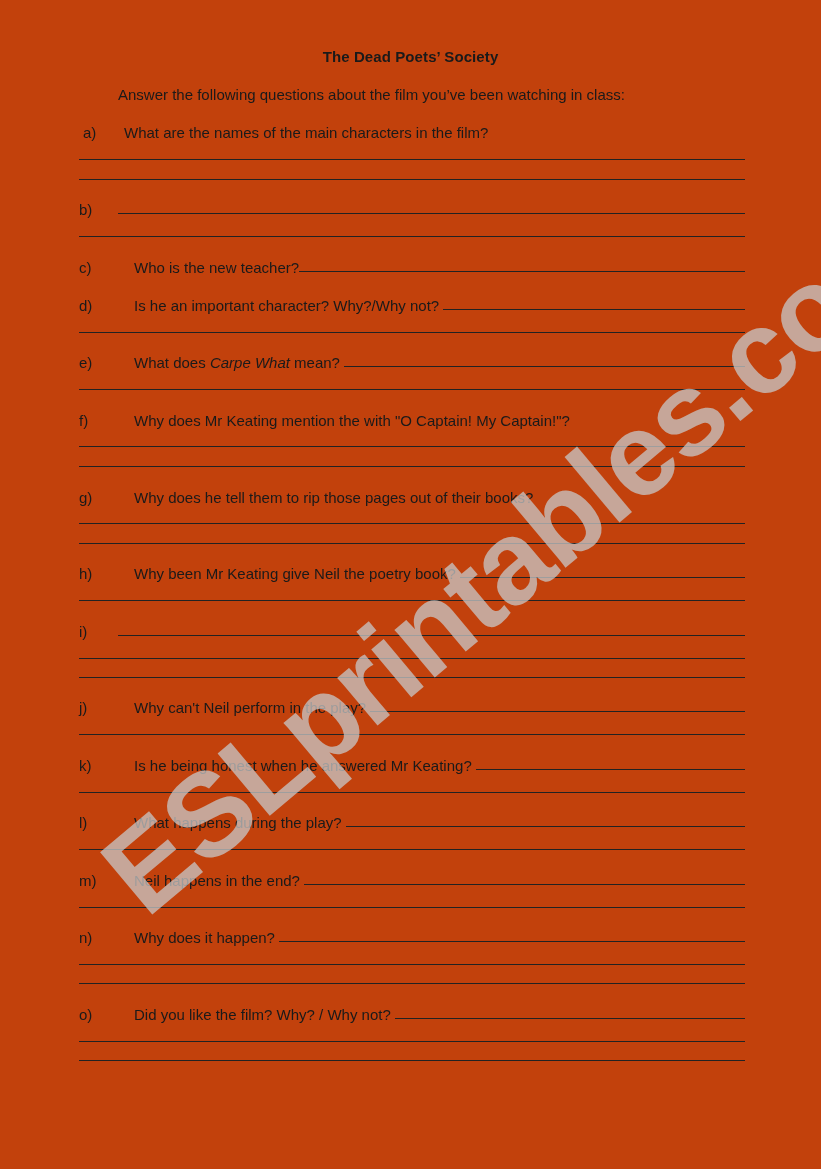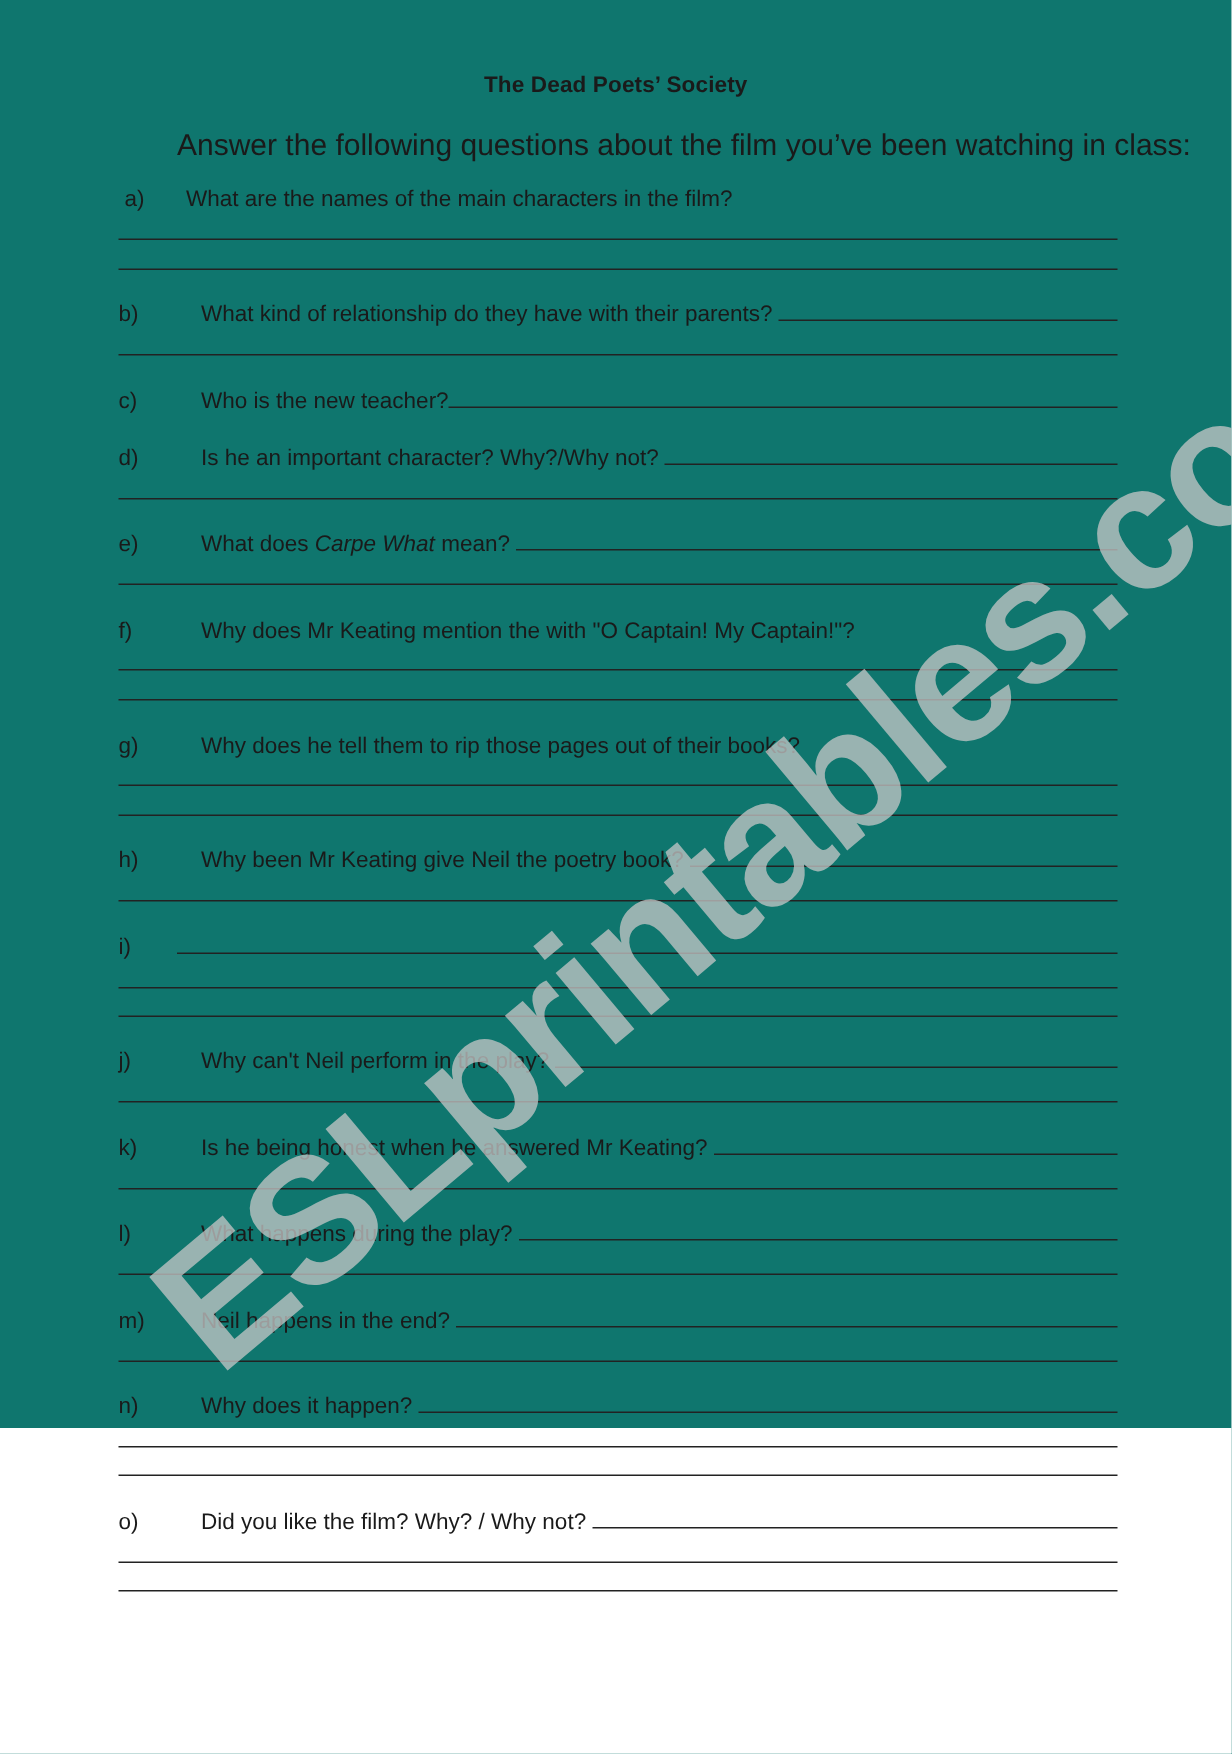--- a/index.html
+++ b/index.html
@@ -1,21 +1,21 @@
 <!DOCTYPE html>
 <html><head>
 <meta charset="utf-8">
 <style>
   html, body { margin: 0; padding: 0; background: #ffffff; }
   body { width: 821px; height: 1169px; position: relative; overflow: hidden;
          font-family: "Liberation Sans", "DejaVu Sans", sans-serif; color: #1a1a1a; }
-  .page { position: absolute; left: 0; top: 0; width: 821px; height: 952px; background: #0f766e; }
+  .page { position: absolute; left: 0; top: 0; width: 821px; height: 1169px; background: #c2410c; }
   .title { position: absolute; left: 0; width: 821px; top: 48px; text-align: center;
            font-weight: bold; font-size: 15px; letter-spacing: 0.1px; }
-  .intro { position: absolute; left: 118px; top: 86px; font-size: 20px; }
+  .intro { position: absolute; left: 118px; top: 86px; font-size: 15px; }
   .q { position: absolute; left: 79px; right: 76px; height: 20px; font-size: 15px; white-space: nowrap; display: flex; align-items: flex-end; }
   .q .letter { width: 39px; flex: 0 0 auto; }
   .q .text { flex: 0 0 auto; padding-right: 4px; margin-left: 16px; }
   .q .fill { flex: 1 1 auto; border-bottom: 1px solid #222; height: 1px; margin-bottom: 4px; }
   .q.first .letter { width: 29px; padding-left: 4px; box-sizing: border-box; }
   .line { position: absolute; left: 79px; width: 666px; height: 0; border-top: 1px solid #222; }
   em { font-style: italic; }
   .watermark { position: absolute; left: 90px; top: 500px; font-size: 118px; font-weight: bold;
                color: #c8c8c8; opacity: 0.75; transform: rotate(-40deg); transform-origin: left center;
                white-space: nowrap; pointer-events: none; letter-spacing: -2px;
@@ -31,21 +31,20 @@
 
   <div class="q first" style="top:121px;">
     <span class="letter">a)</span>
     <span class="text">What are the names of the main characters in the film?</span>
   </div>
   <div class="line" style="top:159px;"></div>
   <div class="line" style="top:179px;"></div>
 
   <div class="q" style="top:198px;">
     <span class="letter">b)</span>
-    <span class="text">What kind of relationship do they have with their parents?</span>
     <span class="fill"></span>
   </div>
   <div class="line" style="top:236px;"></div>
 
   <div class="q" style="top:256px;">
     <span class="letter">c)</span>
     <span class="text" style="padding-right:0">Who is the new teacher?</span>
     <span class="fill"></span>
   </div>
 

